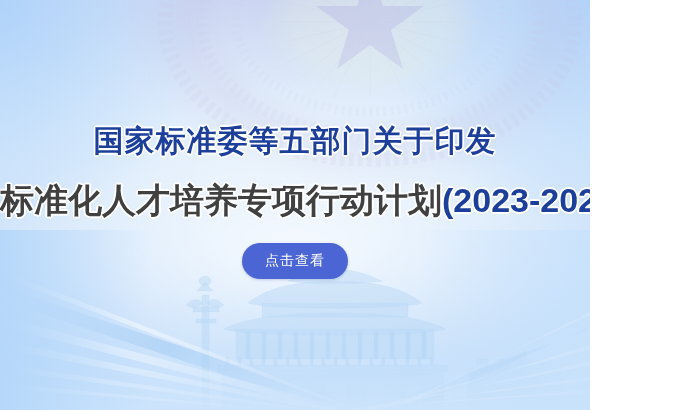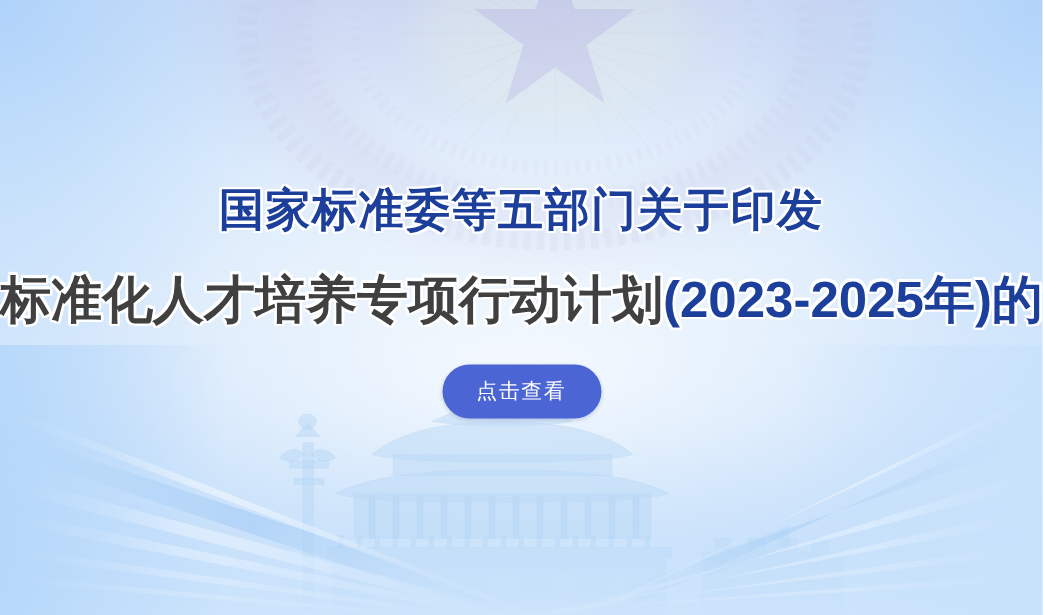--- a/index.html
+++ b/index.html
@@ -1,21 +1,21 @@
 <!DOCTYPE html>
 <html lang="zh"><head>
 <meta charset="utf-8">
 <title>banner</title>
 <style>
   html,body{margin:0;padding:0;background:#ffffff;}
   body{font-family:"Liberation Sans","DejaVu Sans",sans-serif;}
 
   .banner{
     position:relative;
-    width:695px;
+    width:590px;
     height:410px;
     overflow:hidden;
     background:#cfe4fb;
     user-select:none;
   }
 
   
   .bg-base{
     position:absolute; inset:0;
     background:

